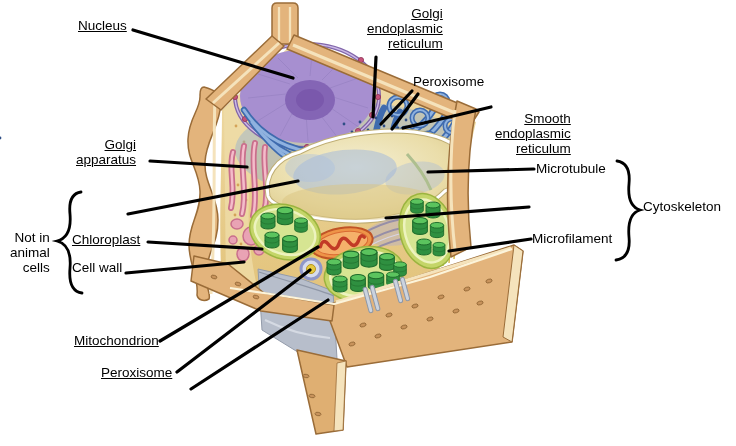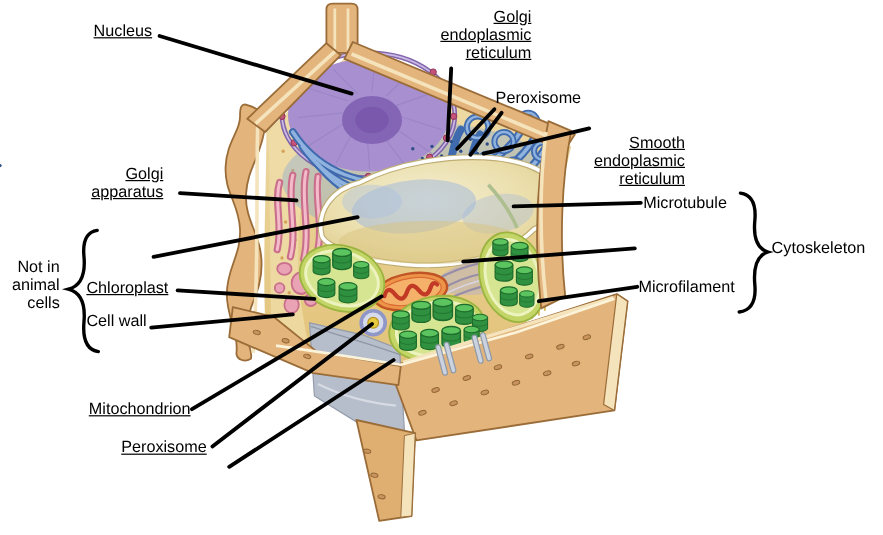--- a/index.html
+++ b/index.html
@@ -353,21 +353,21 @@
   <span class="ln">Smooth</span>
   <span class="ln">endoplasmic</span>
   <span class="ln">reticulum</span>
 </div>
 
 <div class="lbl u" style="left:76px;top:137px">
   <span class="ln">Golgi</span>
   <span class="ln">apparatus</span>
 </div>
 
-<div class="lbl" style="left:10px;top:215px">
+<div class="lbl" style="left:10px;top:230px">
   <span class="ln">Not in</span>
   <span class="ln">animal</span>
   <span class="ln">cells</span>
 </div>
 
 
 <div class="lbl u" style="left:72px;top:232px">
   <span class="ln">Chloroplast</span>
 </div>
 

